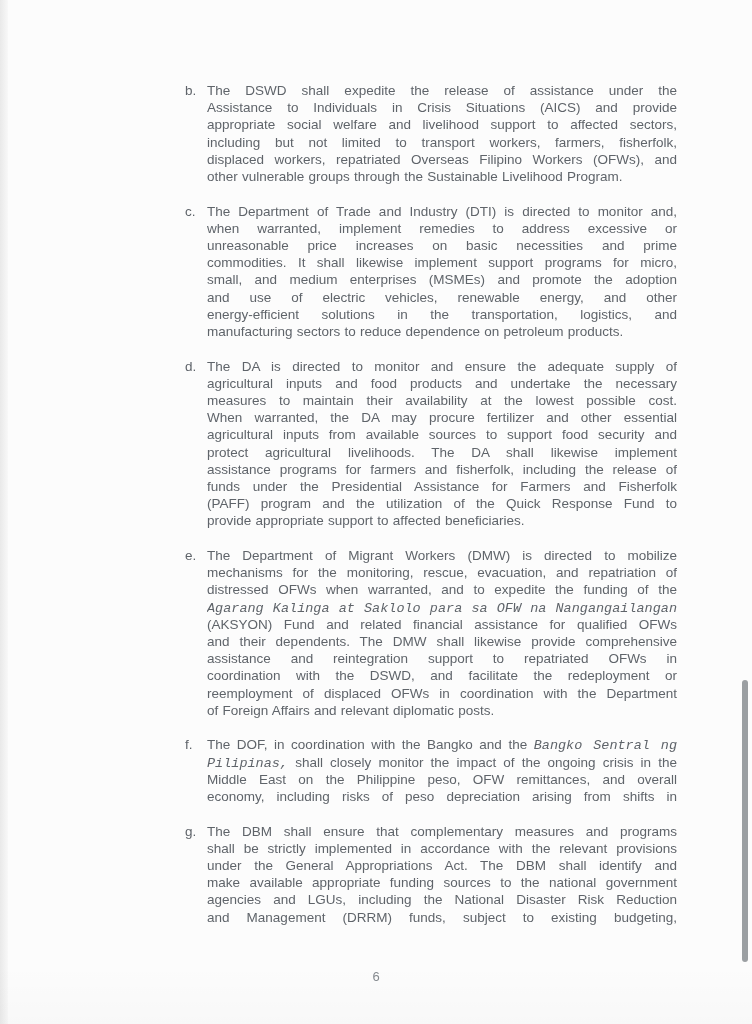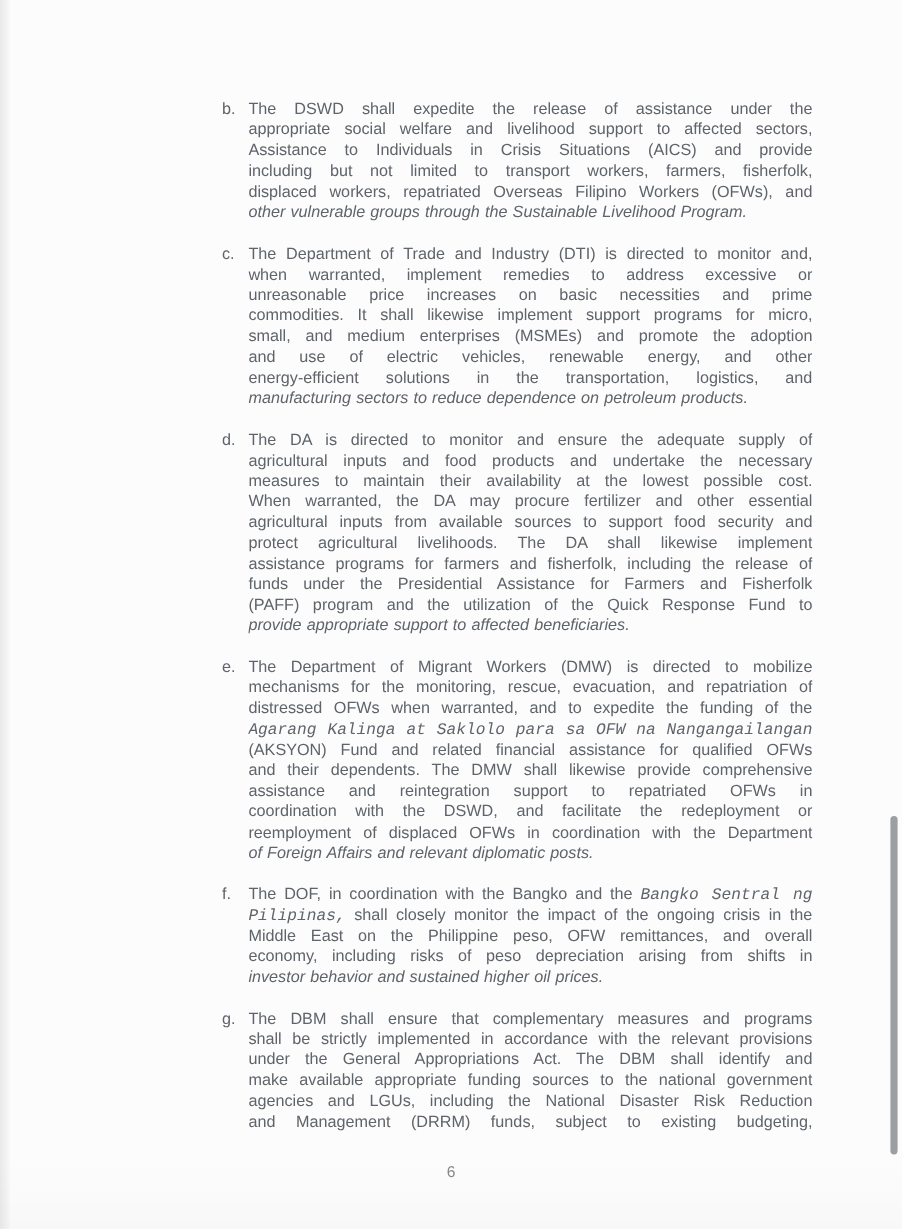--- a/index.html
+++ b/index.html
@@ -26,43 +26,43 @@
     color: #5f646a; font-size: 13.5px; line-height: 17.2px;
   }
   .para { display: flex; margin-bottom: 17.5px; }
   .plabel { flex: 0 0 22px; width: 22px; }
   .plines { flex: 0 0 470px; width: 470px; }
   .jline {
     height: 17.2px; overflow: hidden;
     text-align: justify; text-align-last: justify;
     word-spacing: 0.5px;
   }
-  .jline.lastline { text-align-last: left; font-style: italic; }
+  .jline.lastline { text-align-last: left; }
   .jline i { font-style: italic; font-family: Liberation Mono, monospace; }
   .pagenum {
     position: absolute; top: 969px; left: 0; width: 752px;
     text-align: center; color: #84898e; font-size: 13px;
   }
   .scroll-thumb {
     position: absolute; right: 4px; top: 680px; width: 6px; height: 282px;
     border-radius: 3px; background: #9b9fa2;
   }
 </style>
 </head>
 <body>
 
 <div class="page">
   <div class="edge-shadow"></div>
   <div class="body-text">
       <div class="para">
         <div class="plabel">b.</div>
         <div class="plines">
           <div class="jline"><span>The DSWD shall expedite the release of assistance under the</span></div>
+          <div class="jline"><span>Assistance to Individuals in Crisis Situations (AICS) and provide</span></div>
           <div class="jline"><span>appropriate social welfare and livelihood support to affected sectors,</span></div>
-          <div class="jline"><span>Assistance to Individuals in Crisis Situations (AICS) and provide</span></div>
           <div class="jline"><span>including but not limited to transport workers, farmers, fisherfolk,</span></div>
           <div class="jline"><span>displaced workers, repatriated Overseas Filipino Workers (OFWs), and</span></div>
           <div class="jline lastline"><span>other vulnerable groups through the Sustainable Livelihood Program.</span></div>
         </div>
       </div>
       <div class="para">
         <div class="plabel">c.</div>
         <div class="plines">
           <div class="jline"><span>The Department of Trade and Industry (DTI) is directed to monitor and,</span></div>
           <div class="jline"><span>when warranted, implement remedies to address excessive or</span></div>
@@ -104,21 +104,20 @@
           <div class="jline lastline"><span>of Foreign Affairs and relevant diplomatic posts.</span></div>
         </div>
       </div>
       <div class="para">
         <div class="plabel">f.</div>
         <div class="plines">
           <div class="jline"><span>The DOF, in coordination with the Bangko and the </span><i>Bangko Sentral ng</i></div>
           <div class="jline"><i>Pilipinas,</i><span> shall closely monitor the impact of the ongoing crisis in the</span></div>
           <div class="jline"><span>Middle East on the Philippine peso, OFW remittances, and overall</span></div>
           <div class="jline"><span>economy, including risks of peso depreciation arising from shifts in</span></div>
-          <div class="jline lastline"><span>investor behavior and sustained higher oil prices.</span></div>
         </div>
       </div>
       <div class="para">
         <div class="plabel">g.</div>
         <div class="plines">
           <div class="jline"><span>The DBM shall ensure that complementary measures and programs</span></div>
           <div class="jline"><span>shall be strictly implemented in accordance with the relevant provisions</span></div>
           <div class="jline"><span>under the General Appropriations Act. The DBM shall identify and</span></div>
           <div class="jline"><span>make available appropriate funding sources to the national government</span></div>
           <div class="jline"><span>agencies and LGUs, including the National Disaster Risk Reduction</span></div>

